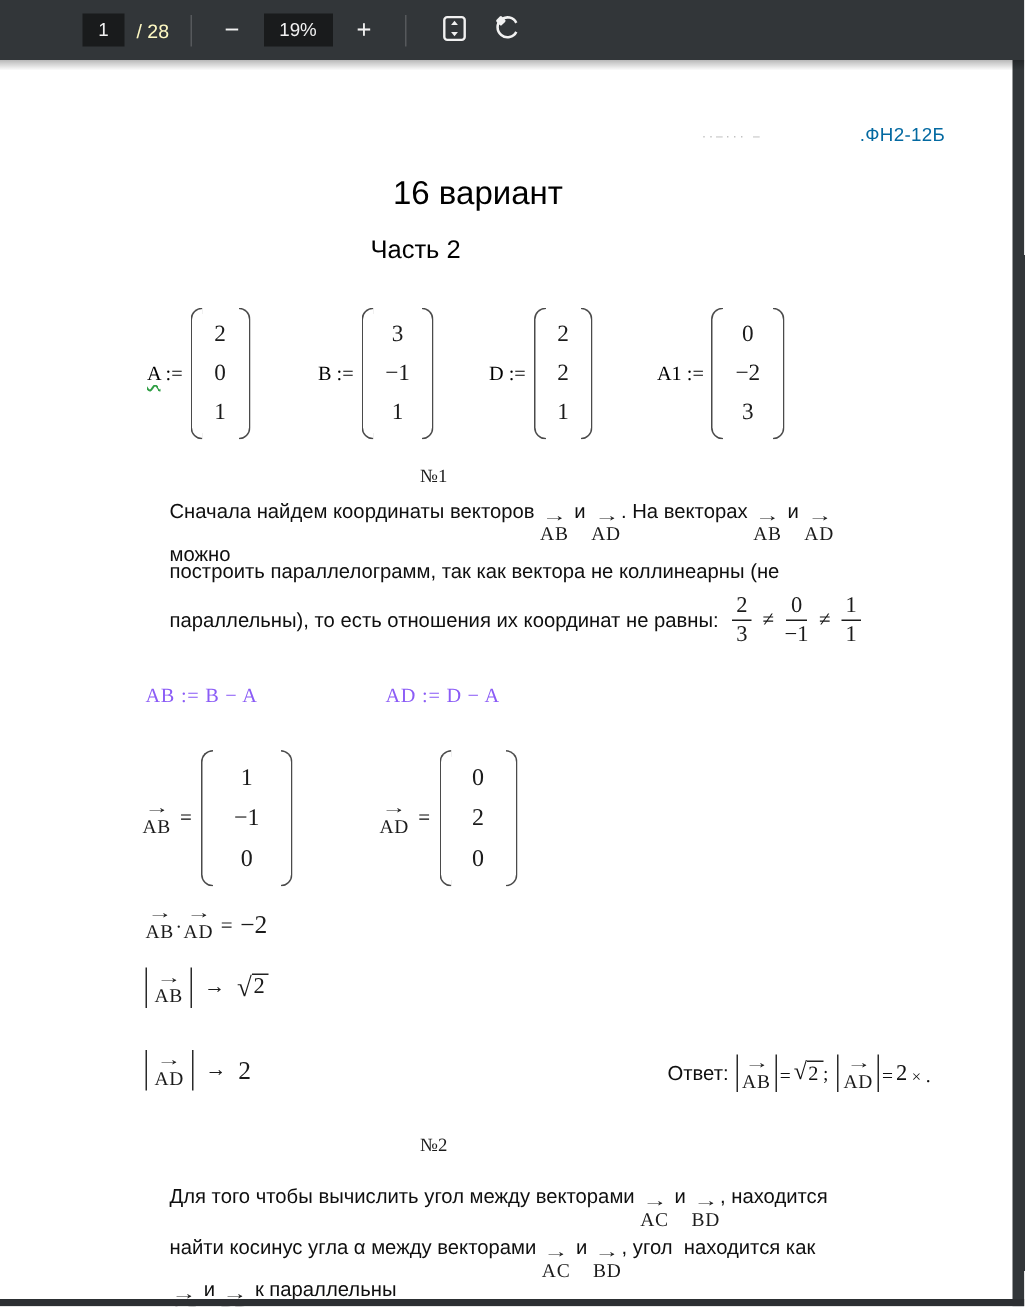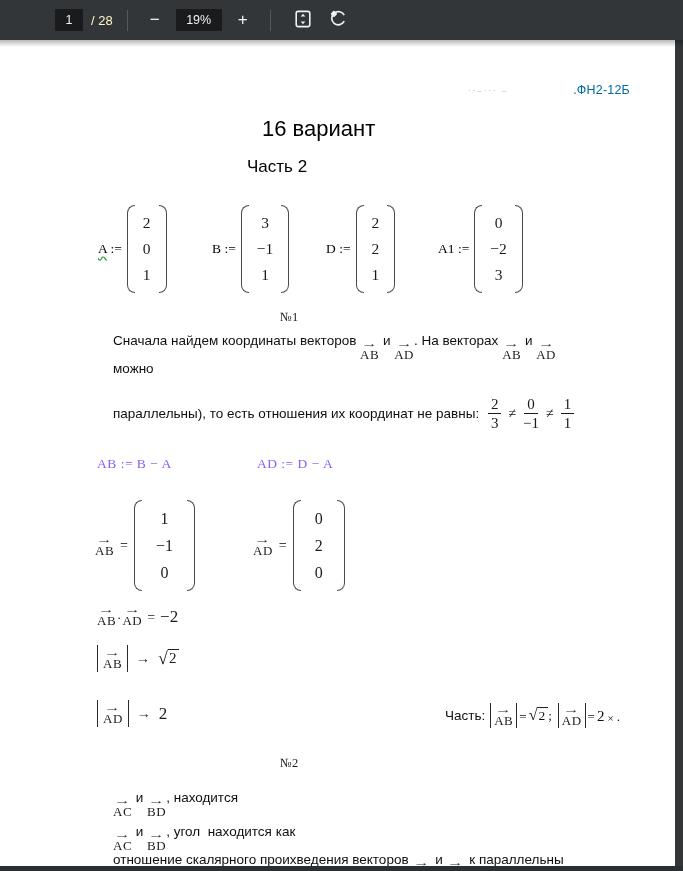--- a/index.html
+++ b/index.html
@@ -165,20 +165,21 @@
         <span>−2</span>
         <span>3</span>
       </span>
       <span class="mx-paren-r"></span>
     </div>
 
     <div class="abs sec-num" style="left:280px; top:270px">№1</div>
 
     <div class="abs para-line" style="top:293px"><span>Сначала найдем координаты векторов </span><span class="vec"><span class="arr">→</span><span class="nm">AB</span></span><span> и </span><span class="vec"><span class="arr">→</span><span class="nm">AD</span></span><span>. На векторах </span><span class="vec"><span class="arr">→</span><span class="nm">AB</span></span><span> и </span><span class="vec"><span class="arr">→</span><span class="nm">AD</span></span><span> можно</span></div>
 
+    <div class="abs para-line" style="top:333px">построить параллелограмм, так как вектора не коллинеарны (не</div>
 
     <div class="abs para-line" style="top:355px"><span style="vertical-align:middle">параллельны), то есть отношения их координат не равны: </span><span class="frac"><span class="num">2</span><span class="den">3</span></span><span class="neq">≠</span><span class="frac"><span class="num">0</span><span class="den">−1</span></span><span class="neq">≠</span><span class="frac"><span class="num">1</span><span class="den">1</span></span></div>
 
     <div class="abs def" style="left:97px; top:416px">AB := B − A</div>
     <div class="abs def" style="left:257px; top:416px">AD := D − A</div>
 
     <div class="abs vres" style="left:95px; top:460px">
       <span class="vec">
           <span class="arr">→</span>
           <span class="nm">AB</span>
@@ -241,21 +242,21 @@
         <span class="vec">
             <span class="arr">→</span>
             <span class="nm">AD</span>
           </span>
       </span>
       <span class="arrow-op">→</span>
       <span class="big-num">2</span>
     </div>
 
     <div class="abs answer-row" style="left:445px; top:663px">
-      <span class="ans-label">Часть:</span>
+      <span class="ans-label">Ответ:</span>
       <span class="bars serif-part" style="padding:1px 3px">
         <span class="vec">
             <span class="arr">→</span>
             <span class="nm">AB</span>
           </span>
       </span>
       <span class="serif-part" style="font-size:13px; margin:2px 2px 0">=</span>
       <span class="sqrt serif-part">
           <span class="rad" style="font-size:16px">√</span>
           <span class="radicand" style="font-size:13.5px">2</span>
@@ -268,20 +269,20 @@
           </span>
       </span>
       <span class="serif-part" style="font-size:13px; margin:2px 2px 0">=</span>
       <span class="serif-part" style="font-size:15px; margin-top:2px">2</span>
       <span class="serif-part" style="font-size:11px; margin:4px 3px 0">×</span>
       <span class="serif-part" style="font-size:13px; margin-top:2px">.</span>
     </div>
 
     <div class="abs sec-num" style="left:280px; top:716px">№2</div>
 
-    <div class="abs para-line" style="top:750px"><span class="vec"><span class="arr">→</span><span class="nm">AC</span></span><span> и </span><span class="vec"><span class="arr">→</span><span class="nm">BD</span></span><span>, находится</span></div>
-
-    <div class="abs para-line" style="top:784px"><span class="vec"><span class="arr">→</span><span class="nm">AC</span></span><span> и </span><span class="vec"><span class="arr">→</span><span class="nm">BD</span></span><span>, угол  находится как</span></div>
-
-    <div class="abs para-line" style="top:812px"><span>отношение скалярного проихведения векторов </span><span class="vec"><span class="arr">→</span><span class="nm">AC</span></span><span> и </span><span class="vec"><span class="arr">→</span><span class="nm">BD</span></span><span> к параллельны</span></div>
+    <div class="abs para-line" style="top:750px"><span>Для того чтобы вычислить угол между векторами </span><span class="vec"><span class="arr">→</span><span class="nm">AC</span></span><span> и </span><span class="vec"><span class="arr">→</span><span class="nm">BD</span></span><span>, находится</span></div>
+
+    <div class="abs para-line" style="top:784px"><span>найти косинус угла α между векторами </span><span class="vec"><span class="arr">→</span><span class="nm">AC</span></span><span> и </span><span class="vec"><span class="arr">→</span><span class="nm">BD</span></span><span>, угол  находится как</span></div>
+
+    <div class="abs para-line" style="top:812px"><span class="vec"><span class="arr">→</span><span class="nm">AC</span></span><span> и </span><span class="vec"><span class="arr">→</span><span class="nm">BD</span></span><span> к параллельны</span></div>
 
   </div>
 </div>
 
 </body></html>

